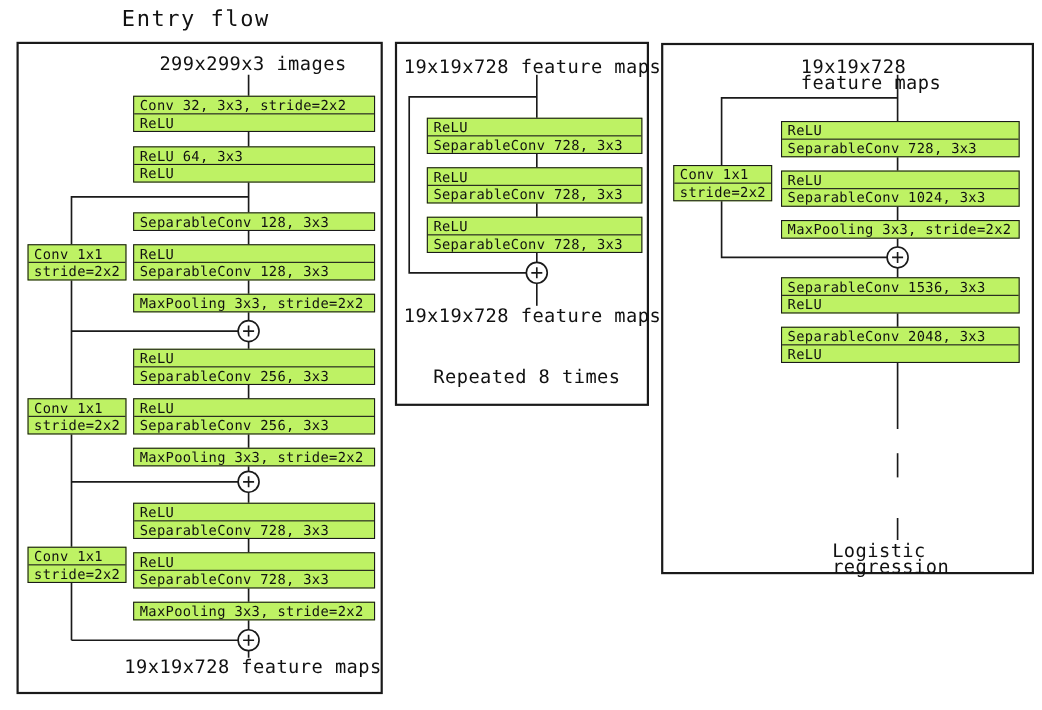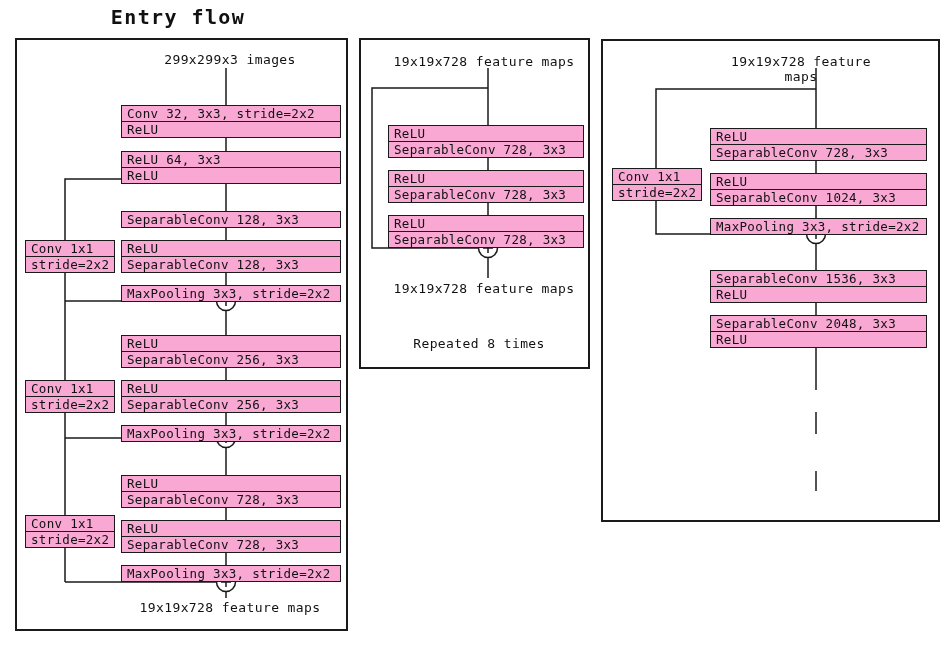--- a/index.html
+++ b/index.html
@@ -8,35 +8,34 @@
     font-family:"DejaVu Sans Mono","Liberation Mono",monospace; color:#111;
     overflow:hidden;
   }
   svg.wires { position:absolute; left:0; top:0; }
   .panel {
     position:absolute; border:2px solid #1a1a1a; background:transparent;
     box-sizing:border-box;
   }
   .flow-title {
     position:absolute; transform:translateX(-50%); white-space:nowrap;
-    font-size:20px; font-weight:bold; letter-spacing:1.4px; line-height:22px;
+    font-size:20px; font-weight:normal; letter-spacing:1.4px; line-height:22px;
   }
   .box {
-    position:absolute; background:#f9a8d4; border:1.5px solid #1a1a1a;
+    position:absolute; background:#bef264; border:1.5px solid #1a1a1a;
     box-sizing:content-box;
-    margin-top:18px;
   }
   .box .row {
     height:15px; line-height:15px; font-size:12.5px; letter-spacing:0.3px;
     padding-left:5px; white-space:nowrap;
   }
   .box .row + .row { border-top:1.5px solid #1a1a1a; }
   .label {
     position:absolute; transform:translateX(-50%); white-space:pre-line;
-    font-size:13px; letter-spacing:0.4px; line-height:15px; text-align:center;
+    font-size:17px; letter-spacing:0.4px; line-height:15px; 
   }
 </style>
 </head>
 <body>
 
 <div class="canvas">
 
   <svg class="wires" width="947" height="645" viewBox="0 0 947 645" fill="none" stroke="#1a1a1a" stroke-width="1.5">
 
     <g>
@@ -190,14 +189,15 @@
   <div class="box" style="left:710px;top:297px;width:215px">
     <div class="row">SeparableConv 2048, 3x3</div>
     <div class="row">ReLU</div>
   </div>
 
   <div class="box" style="left:612px;top:150px;width:88px">
     <div class="row">Conv 1x1</div>
     <div class="row">stride=2x2</div>
   </div>
 
+  <div class="label" style="left:820px;top:494px">Logistic regression</div>
 
 </div>
 
 </body></html>

